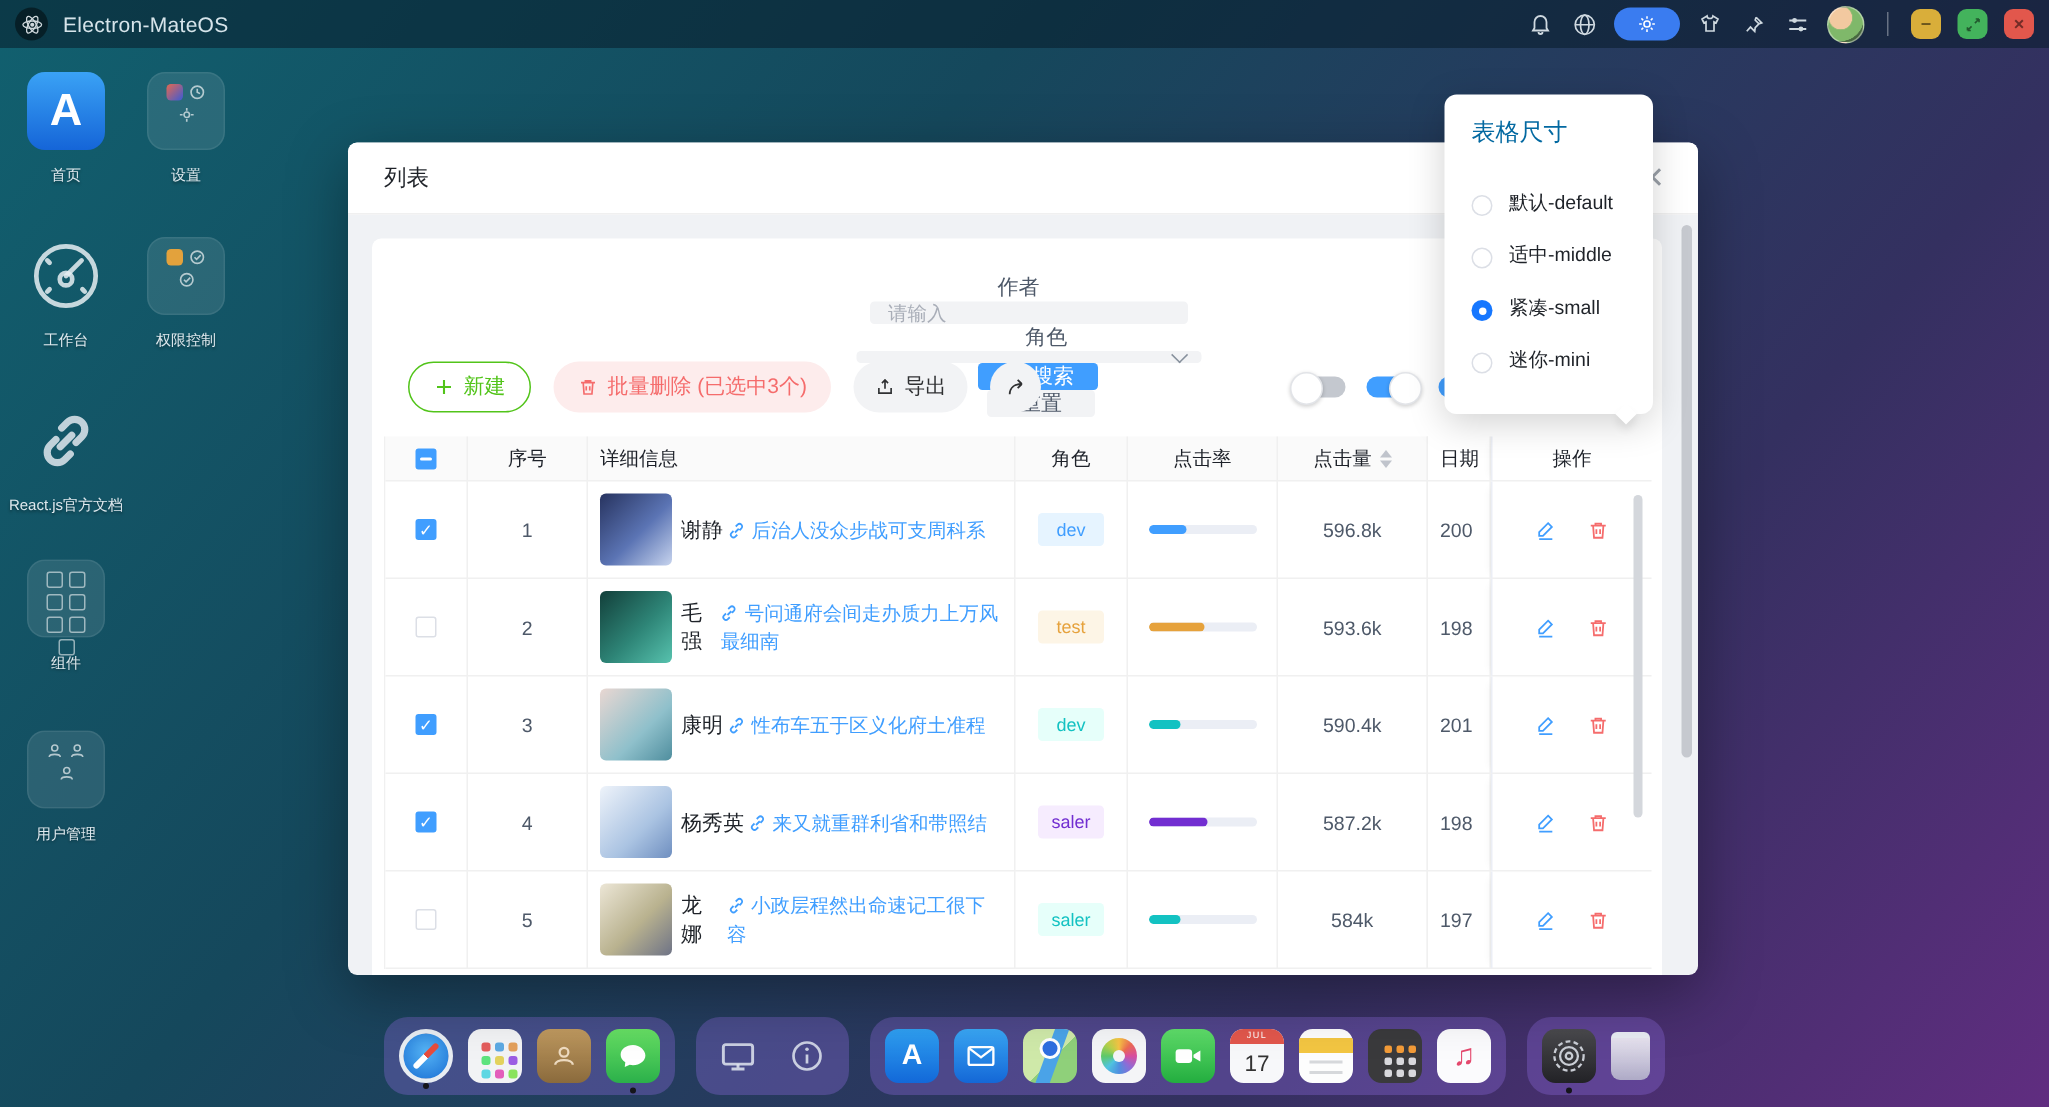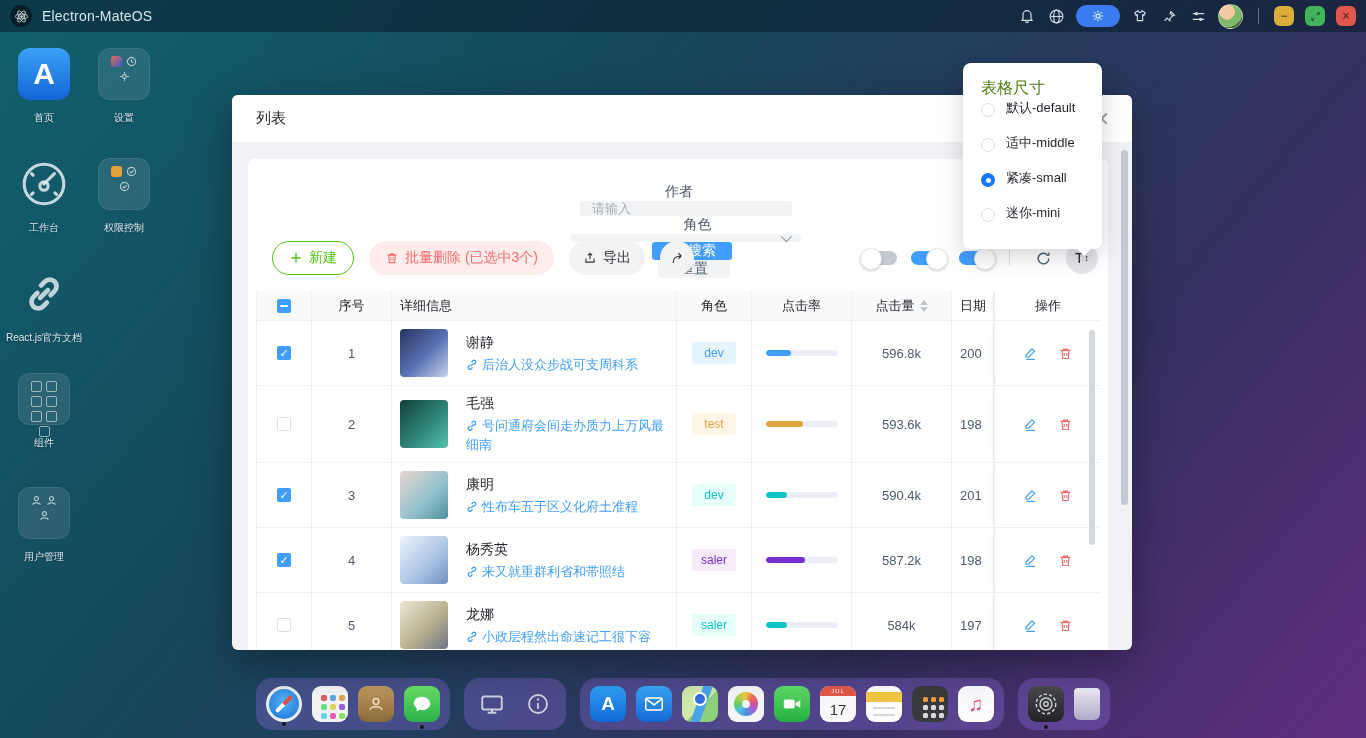--- a/index.html
+++ b/index.html
@@ -110,21 +110,21 @@
   .th:last-child, .td:last-child { border-right:none; }
   .c-center { justify-content:center; }
   .trow { min-height:62px; background:#fff; }
   .td-detail { padding:8px; white-space:normal; }
   .avatar { width:48px; height:48px; border-radius:4px; flex:none; }
   .av-1 { background:linear-gradient(135deg,#27335f,#5b74b4 55%,#c7d4ee); }
   .av-2 { background:linear-gradient(135deg,#123f3a,#2e8577 55%,#57c2ae); }
   .av-3 { background:linear-gradient(135deg,#e9d7d2,#8fc0cb 60%,#4f8e9e); }
   .av-4 { background:linear-gradient(135deg,#eef3fa,#aac3e2 60%,#6f8fc0); }
   .av-5 { background:linear-gradient(135deg,#ece6d6,#b9b28f 55%,#6e7386); }
-  .dinfo { margin-left:18px; display:flex; flex-direction:column; gap:3px; min-width:0; }
+  .dinfo { margin-left:6px; display:flex; flex-direction:row; gap:3px; min-width:0; }
   .dname { color:#1f2329; font-size:14px; line-height:19px; }
   .dlink { color:#409eff; font-size:13px; line-height:19px; display:inline; cursor:pointer; }
   .dlink svg { vertical-align:-2px; margin-right:4px; }
   .tag { min-width:44px; height:22px; padding:0 8px; border-radius:3px; font-size:12px; display:flex; align-items:center; justify-content:center; }
   .tag-blue { background:#e6f4ff; color:#409eff; }
   .tag-orange { background:#fdf5e6; color:#e6a23c; }
   .tag-cyan { background:#e6fffa; color:#13c2c2; }
   .tag-purple { background:#f6ecfe; color:#722ed1; }
   .track { width:72px; height:6px; border-radius:3px; background:#ebeef5; overflow:hidden; }
   .fill { display:block; height:100%; border-radius:3px; }
@@ -141,21 +141,21 @@
   .sorter i { width:0; height:0; border-left:4px solid transparent; border-right:4px solid transparent; display:block; }
   .sorter .up { border-bottom:5px solid #c0c4cc; }
   .sorter .dn { border-top:5px solid #c0c4cc; }
 
   
   .sb { position:absolute; border-radius:4px; background:#c6c9cf; z-index:12; cursor:pointer; }
 
   
   .popover { position:absolute; left:963px; top:63px; width:139px; background:#fff; border-radius:8px; box-shadow:0 6px 24px rgba(0,0,0,.18); padding:15px 0 10px 18px; z-index:30; }
   .popover::after { content:""; position:absolute; bottom:-5px; left:116px; width:10px; height:10px; background:#fff; transform:rotate(45deg); box-shadow:3px 3px 6px rgba(0,0,0,.08); }
-  .pop-title { font-size:16px; color:#4d7c0f; margin-bottom:0; }
+  .pop-title { font-size:16px; color:#0369a1; margin-bottom:27px; }
   .pop-opt { display:flex; align-items:flex-end; gap:11px; margin-bottom:17px; cursor:pointer; }
   .radio { width:14px; height:14px; border-radius:50%; flex:none; }
   .radio.off { border:1px solid #dcdfe6; background:#fff; }
   .radio.on { background:#1677ff; display:flex; align-items:center; justify-content:center; }
   .radio.on::after { content:""; width:5px; height:5px; border-radius:50%; background:#fff; }
   .pop-lbl { font-size:13px; color:#1f2329; }
 
   svg { display:block; }
 </style>
 </head>

